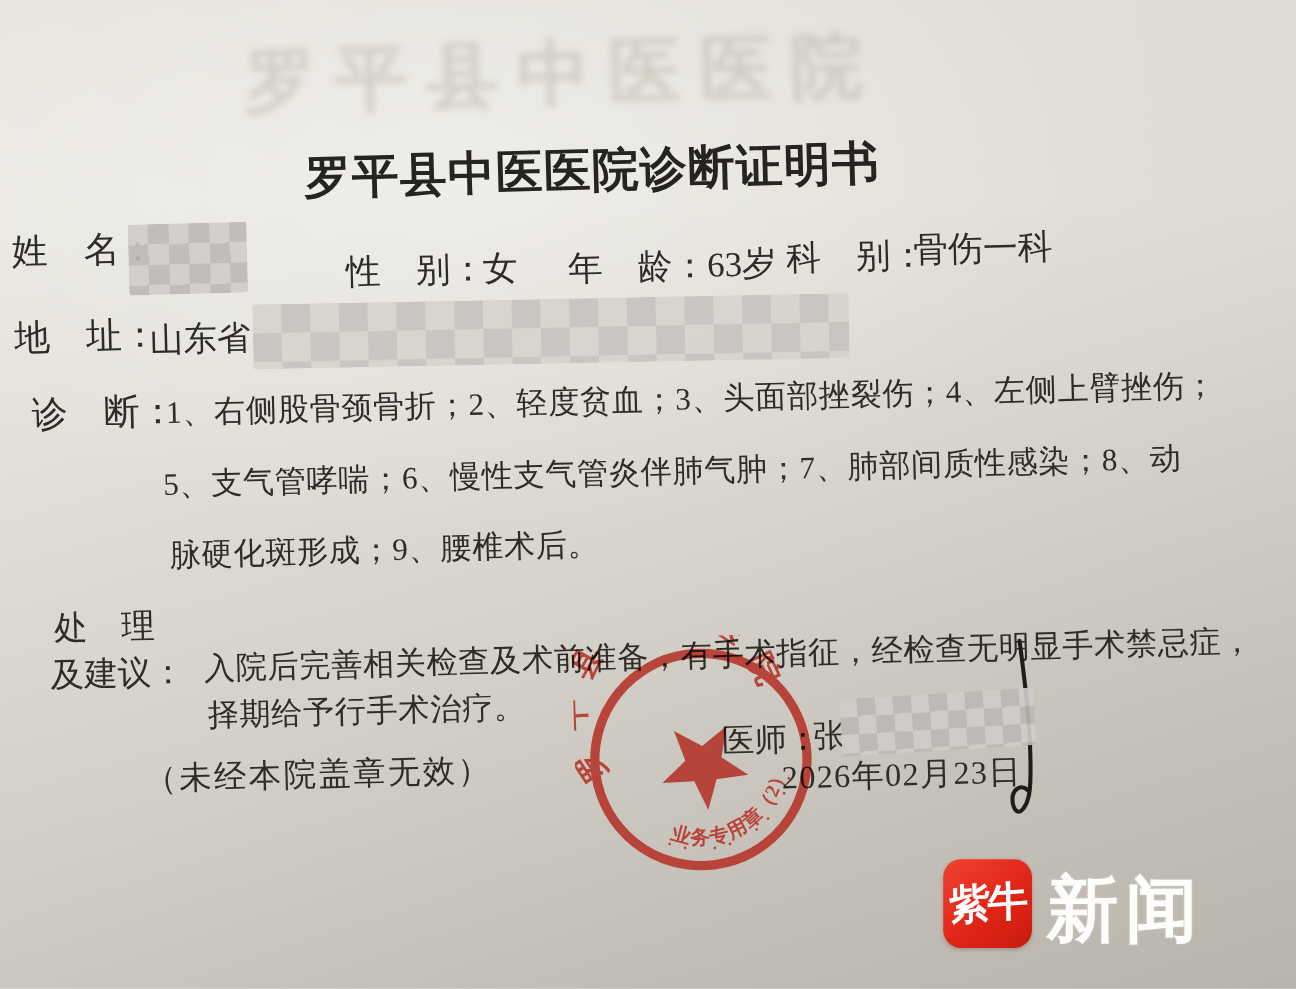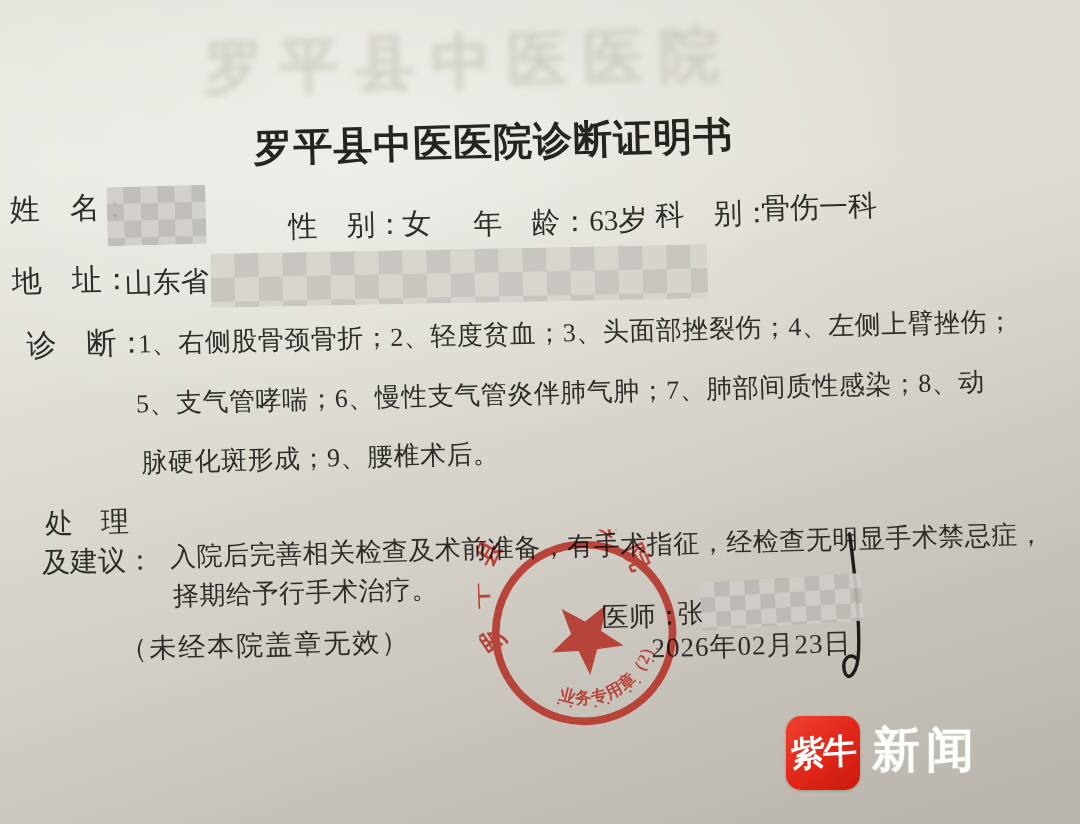--- a/index.html
+++ b/index.html
@@ -37,21 +37,21 @@
     position:absolute;left:0;top:4px;width:74px;height:74px;border-radius:15px;
     background:linear-gradient(140deg,#f04231 0%,#e02517 55%,#c91b0e 100%);
     display:flex;align-items:center;justify-content:center;
     box-shadow:0 1px 3px rgba(80,40,30,.25);
   }
   .wm-icon span{
     color:#fff;font-weight:700;font-size:34px;letter-spacing:-2px;
     transform:rotate(-4deg) skewX(-3deg);font-family:"Liberation Serif",serif;
   }
   .wm-text{
-    position:absolute;left:86px;top:6px;color:#fdfdfb;font-size:48px;font-weight:600;
+    position:absolute;left:86px;top:6px;color:#fdfdfb;font-size:60px;font-weight:600;
     letter-spacing:6px;font-family:Liberation Serif, serif;text-shadow:0 0 2px rgba(255,255,255,.35);
   }
 </style>
 </head>
 <body>
 
 <div class="shading"></div>
 
 <div class="doc">
 

